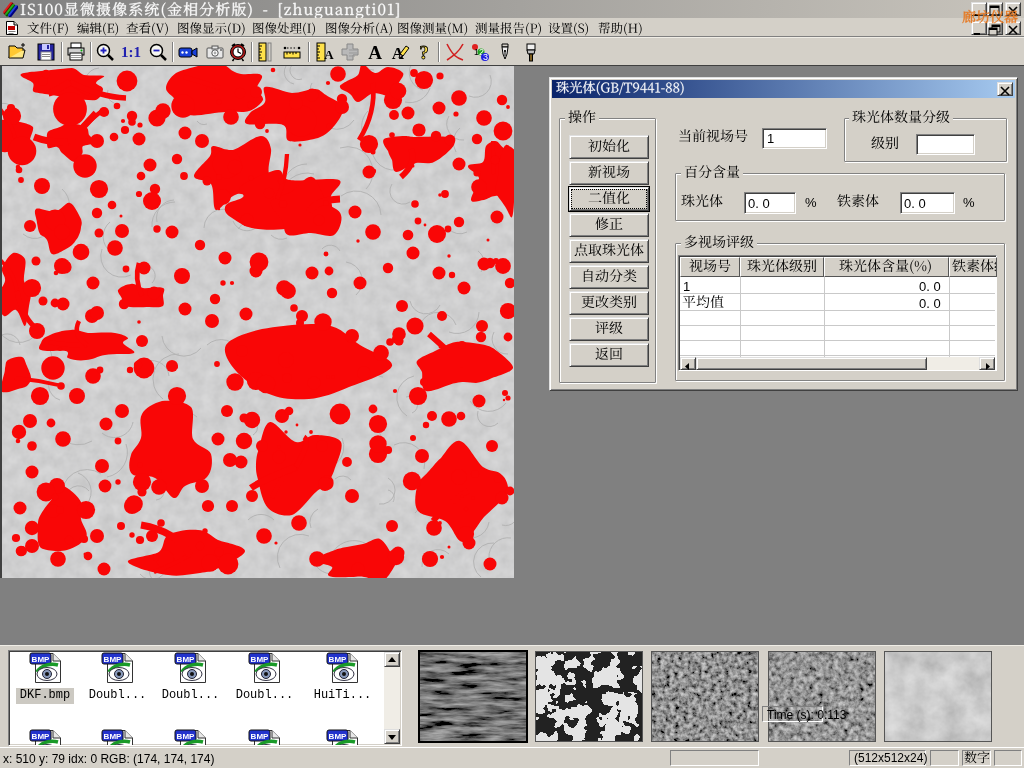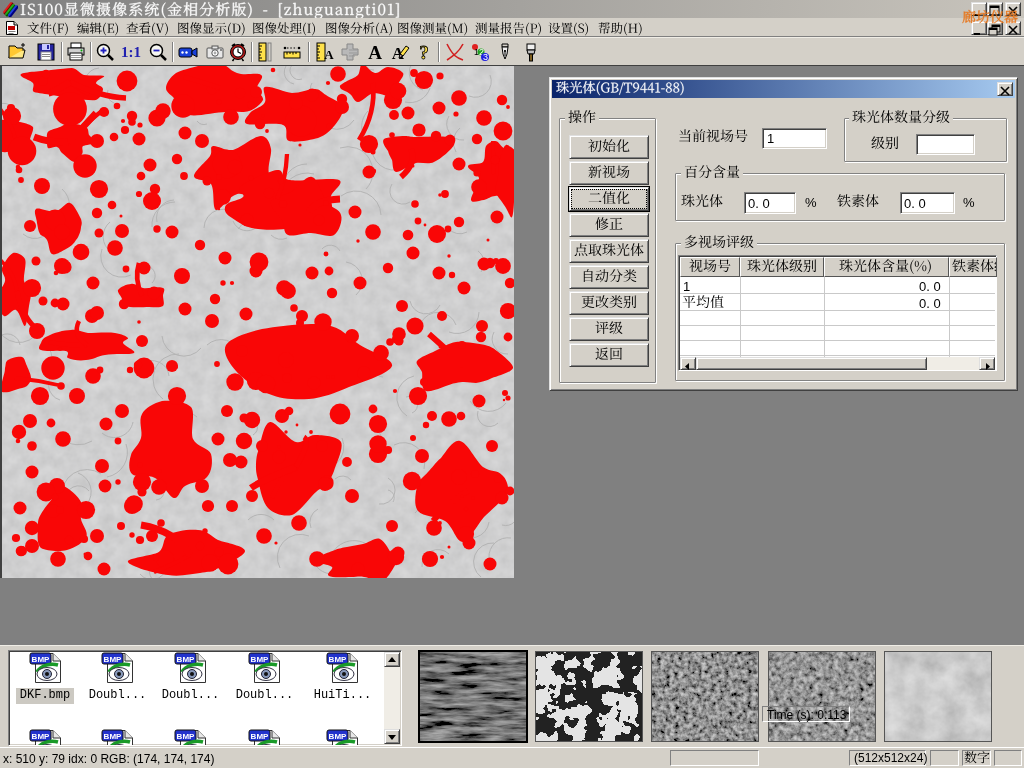--- a/index.html
+++ b/index.html
@@ -1329,21 +1329,21 @@
     </svg></div>
 <div class="ab" style="left:768px;top:651px;width:108px;height:91px;border:1px solid #555"><svg width="106" height="89">
       <rect width="106" height="89" filter="url(#th4)"></rect>
     </svg></div>
 <div class="ab" style="left:884px;top:651px;width:108px;height:91px;border:1px solid #555"><svg width="106" height="89">
       <rect width="106" height="89" filter="url(#th5)"></rect>
     </svg></div>
 <div class="ab" style="left:0;top:747px;width:1024px;height:21px;background:#d4d0c8;border-top:1px solid #fff"></div>
 <div style="position:absolute;left:3px;top:752px;font:12px 'Liberation Sans',sans-serif;color:#000;white-space:pre;">x: 510 y: 79 idx: 0 RGB: (174, 174, 174)</div>
 <div class="ab" style="left:670px;top:750px;width:89px;height:16px;border:1px solid;border-color:#808080 #fff #fff #808080"></div>
-<div class="ab" style="left:762px;top:706px;width:88px;height:16px;border:1px solid;border-color:#808080 #fff #fff #808080">
+<div class="ab" style="left:762px;top:706px;width:61px;height:16px;border:1px solid;border-color:#808080 #fff #fff #808080">
     <div style="position:absolute;left:4px;top:1px;font:12px 'Liberation Sans';white-space:pre">Time (s): 0.113</div>
   </div>
 <div class="ab" style="left:849px;top:750px;width:77px;height:16px;border:1px solid;border-color:#808080 #fff #fff #808080">
     <div style="position:absolute;left:4px;top:0;font:12px 'Liberation Sans';white-space:pre">(512x512x24)</div>
   </div>
 <div class="ab" style="left:930px;top:750px;width:29px;height:16px;border:1px solid;border-color:#808080 #fff #fff #808080"></div>
 <div class="ab" style="left:962px;top:750px;width:29px;height:16px;border:1px solid;border-color:#808080 #fff #fff #808080">
     <div style="position:absolute;left:1px;top:0"><svg width="26" height="16" style="overflow:visible">
         <g fill="#000" transform="translate(0,11.2) scale(0.013,-0.013)">
           <use href="#g66" x="0"></use>

